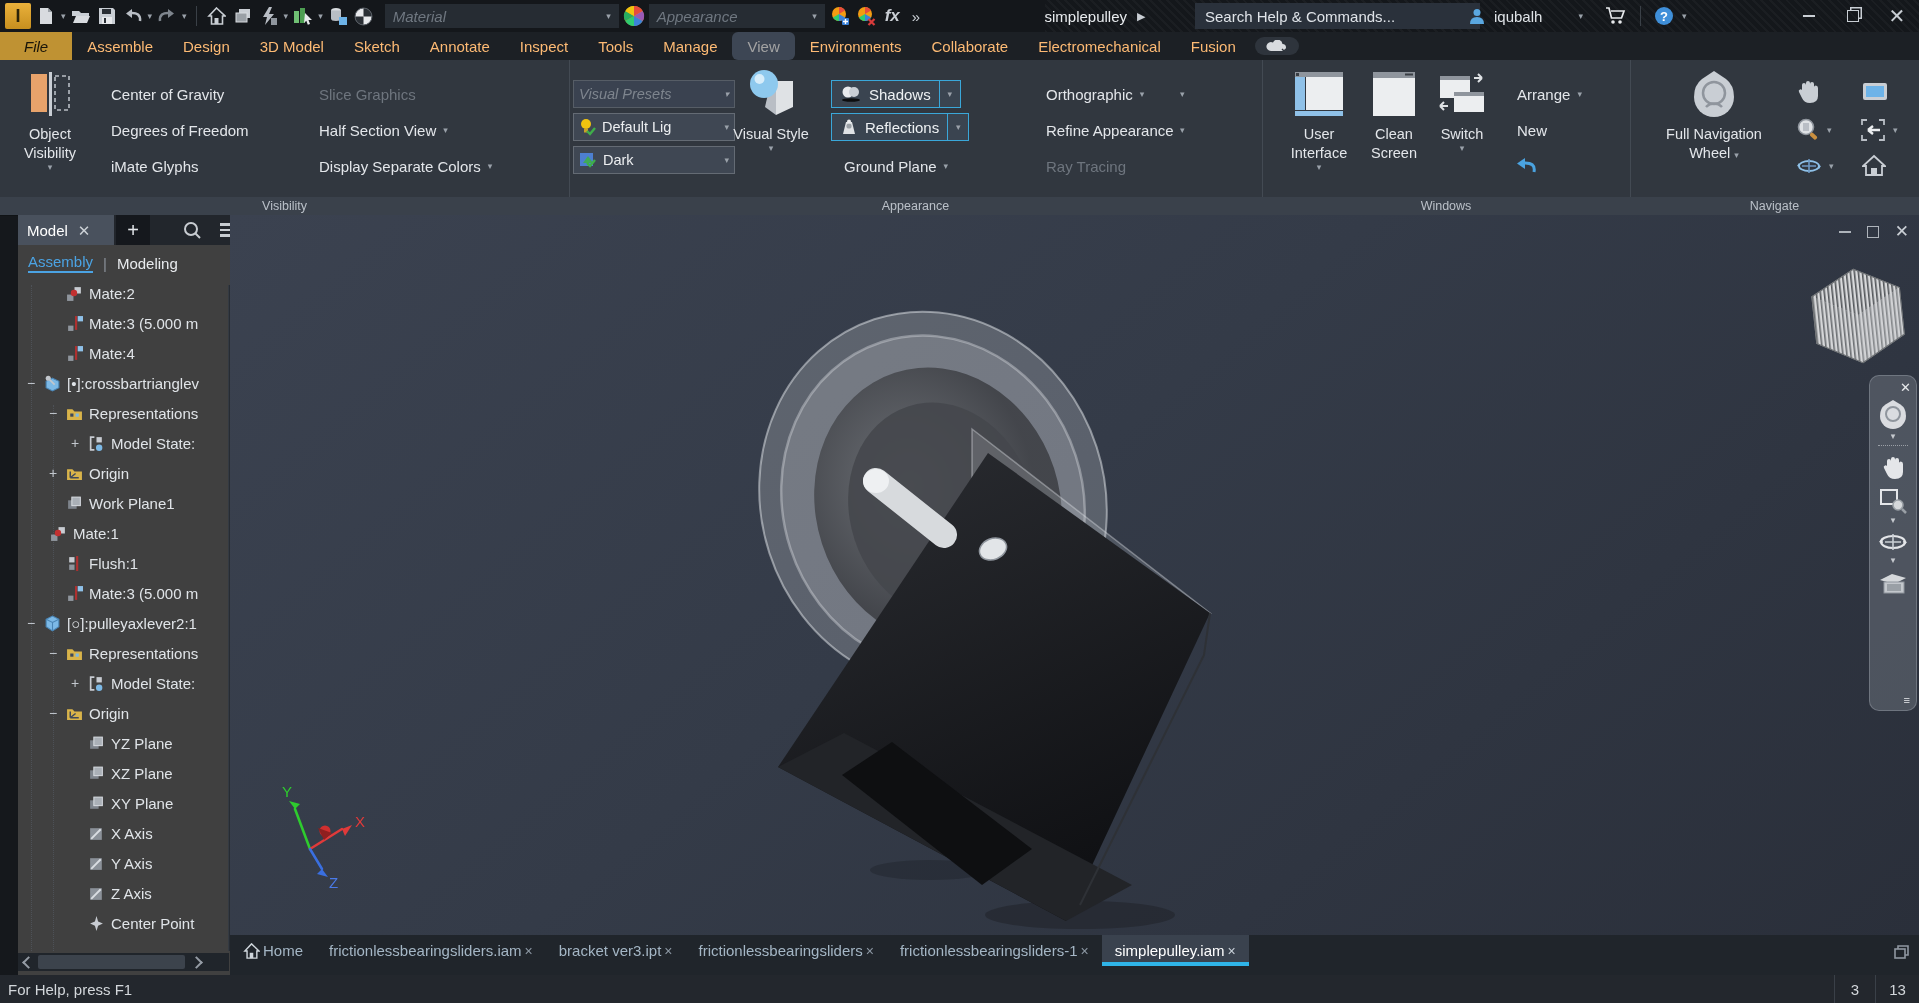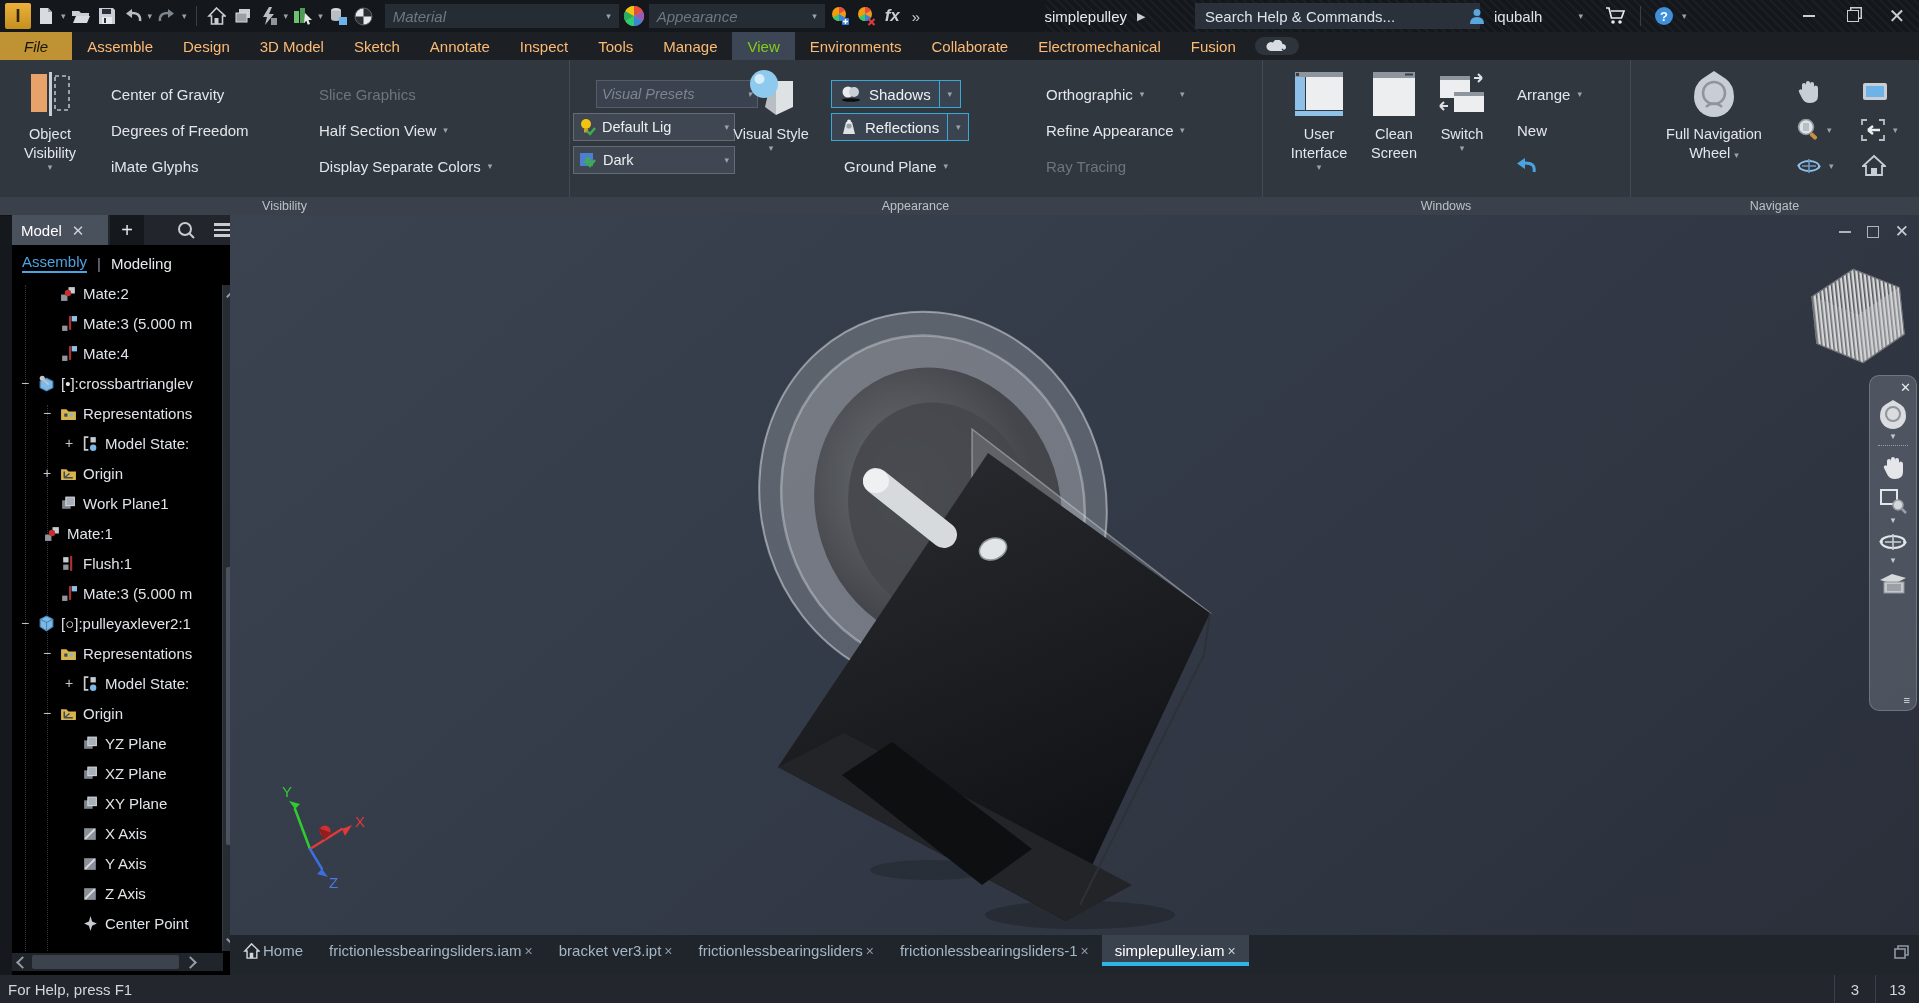--- a/index.html
+++ b/index.html
@@ -31,45 +31,45 @@
   #user-area{left:1468px;top:0;height:32px;display:flex;align-items:center;gap:8px;z-index:2;font-size:15px;}
   #win-ctl{right:0;top:0;height:32px;display:flex;align-items:center;z-index:2;}
   .wbtn{width:44px;height:32px;display:flex;align-items:center;justify-content:center;color:#c9ced4;}
   .minbar{width:12px;height:2px;background:#c9ced4;}
   .restbox{width:10px;height:10px;border:1.5px solid #c9ced4;box-shadow:3px -3px 0 -1.5px #14171b,3px -3px 0 0 #c9ced4;}
   .xglyph{font-size:17px;color:#c9ced4;line-height:1;}
   
   #ribtabs{top:32px;left:0;right:0;height:28px;background:#1c2025;display:flex;align-items:stretch;}
   .rtab{padding:0 15px;display:flex;align-items:center;font-size:15px;color:#fdba74;white-space:nowrap;}
   .rtab.file{background:#bf9233;color:#191509;padding:0 24px;font-style:italic;}
-  .rtab.active{background:#3d4654;color:#84cc16;}
+  .rtab.active{background:#3d4654;color:#a3a3a3;border-radius:6px;}
   .cloudpill{width:44px;height:18px;border-radius:9px;background:#2e343c;margin:5px 4px;display:flex;
              align-items:center;justify-content:center;gap:3px;}
   
   #ribbon{top:60px;left:0;right:0;height:155px;background:#31373f;border-bottom:1px solid #101316;}
   .rgroup{position:absolute;top:0;height:137px;border-right:1px solid #434a53;}
   #g-vis{left:0;width:569px;} #g-app{left:569px;width:693px;}
   #g-win{left:1262px;width:368px;} #g-nav{left:1630px;width:289px;}
   .glabel{position:absolute;top:137px;height:18px;background:#3a414b;border-right:1px solid #454c56;
           font-size:12.5px;color:#bac0c8;display:flex;align-items:center;justify-content:center;}
   .bigbtn{position:absolute;top:3px;height:132px;display:flex;flex-direction:column;align-items:center;
           font-size:14.5px;color:#e3e6ea;text-align:center;line-height:19px;}
   .bigbtn .bicon{height:62px;display:flex;align-items:center;}
   .srow{position:absolute;height:30px;display:flex;align-items:center;gap:7px;font-size:15px;color:#e3e6ea;white-space:nowrap;}
   .srow.disabled{color:#6e757e;}
   .selbox{position:absolute;left:4px;width:150px;height:26px;background:#3f4753;border:1px solid #646b74;
           display:flex;align-items:center;gap:6px;padding:0 5px;font-size:14.5px;color:#eceef0;}
-  .selbox.disabled{color:#7e858e;font-style:italic;background:#3a4250;border-color:#565d66;margin-left:23px;}
+  .selbox.disabled{color:#7e858e;font-style:italic;background:#3a4250;border-color:#565d66;}
   .selbox .caret{margin-left:auto;}
   .togglebtn{position:absolute;left:262px;height:26px;display:flex;align-items:stretch;
              border:1px solid #3aa7d9;background:#3a4450;font-size:15px;color:#eef1f3;}
   .togglebtn .tb-main{display:flex;align-items:center;gap:7px;padding:0 8px;}
   .togglebtn .tb-drop{width:20px;display:flex;align-items:center;justify-content:center;border-left:1px solid #3aa7d9;}
   
-  #browser{top:215px;left:12px;width:230px;height:760px;background:#000000;border-right:1px solid #1d2127;}
+  #browser{top:215px;left:18px;width:230px;height:760px;background:#404040;border-right:1px solid #1d2127;}
   #bheader{position:absolute;top:0;left:0;right:0;height:30px;background:#22262c;display:flex;align-items:stretch;}
   #model-tab{width:78px;background:#49515d;color:#fff;display:flex;align-items:center;gap:10px;padding:0 9px;font-size:15px;}
   #model-tab .xglyph{font-size:15px;color:#cdd2d7;}
   #add-tab{width:34px;background:#15181d;display:flex;align-items:center;justify-content:center;
            color:#e3e6ea;font-size:20px;margin-left:2px;}
   #bheader .hicons{margin-left:auto;display:flex;align-items:center;gap:18px;padding-right:10px;}
   .hamburger{display:flex;flex-direction:column;gap:3px;}
   .hamburger span{width:18px;height:2.5px;background:#c8ccd1;}
   #bmodes{position:absolute;top:30px;left:0;right:0;height:36px;display:flex;align-items:center;gap:10px;
           padding-left:10px;font-size:15px;}

